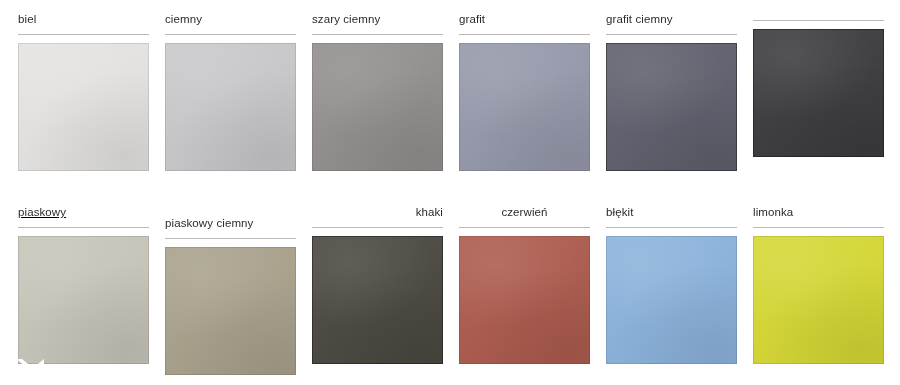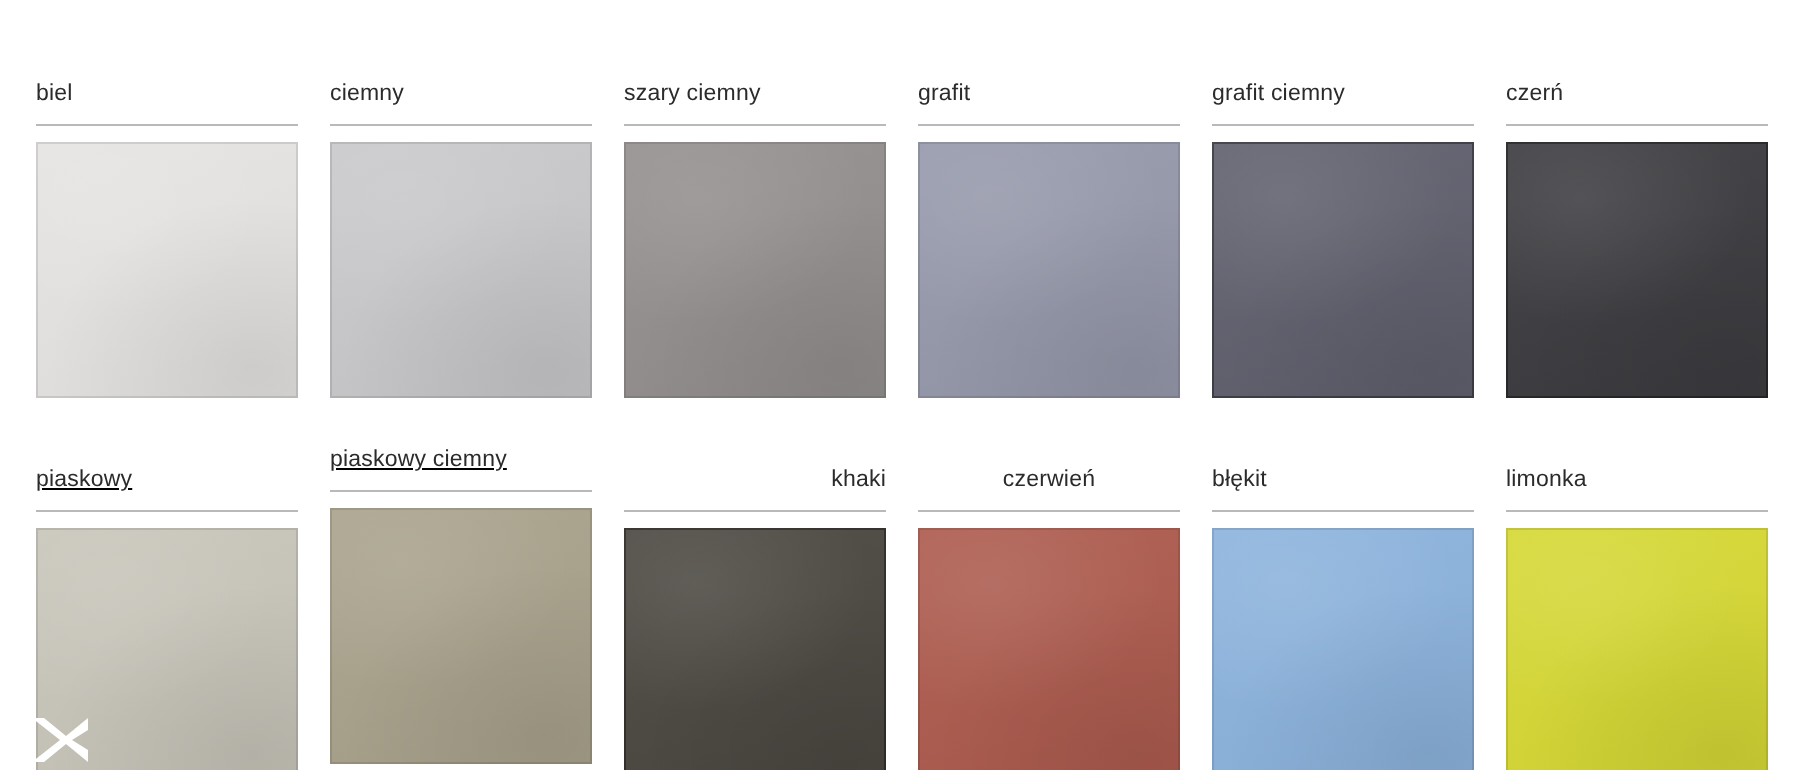--- a/index.html
+++ b/index.html
@@ -27,21 +27,20 @@
     width: 131px;
   }
   .swatch-label {
     font-size: 11.5px;
     color: #2b2b2b;
     letter-spacing: 0.1px;
     line-height: 14px;
     height: 14px;
     white-space: nowrap;
     overflow: hidden;
-    margin-top: 28px;
   }
   .swatch-divider {
     margin-top: 8px;
     height: 1px;
     width: 131px;
     background: #b9b9b9;
   }
   .swatch-chip {
     margin-top: 8px;
     width: 131px;
@@ -125,38 +124,37 @@
     <div class="swatch-cell" style="left: 606px; top: 12px;">
       <div class="swatch-label">grafit ciemny</div>
       <div class="swatch-divider"></div>
       <div class="swatch-chip">
         <div class="chip-fill" style="background: rgb(96, 96, 110);"></div>
         <div class="chip-tex"></div>
         <div class="chip-edge dark"></div>
       </div>
     </div>
     <div class="swatch-cell" style="left: 753px; top: 12px;">
-      <div class="swatch-label">czerń</div>
       <div class="swatch-divider"></div>
       <div class="swatch-chip">
         <div class="chip-fill" style="background: rgb(60, 60, 64);"></div>
         <div class="chip-tex"></div>
         <div class="chip-edge dark"></div>
       </div>
     </div>
     <div class="swatch-cell" style="left: 18px; top: 205px; text-decoration: underline;">
       <div class="swatch-label">piaskowy</div>
       <div class="swatch-divider"></div>
       <div class="swatch-chip">
         <div class="chip-fill" style="background: rgb(200, 197, 186);"></div>
         <div class="chip-tex"></div>
         <div class="chip-edge"></div>
       </div>
     </div>
-    <div class="swatch-cell" style="left: 165px; top: 195px; text-decoration: underline;">
+    <div class="swatch-cell" style="left: 165px; top: 216px;">
       <div class="swatch-label">piaskowy ciemny</div>
       <div class="swatch-divider"></div>
       <div class="swatch-chip">
         <div class="chip-fill" style="background: rgb(169, 162, 140);"></div>
         <div class="chip-tex"></div>
         <div class="chip-edge"></div>
       </div>
     </div>
     <div class="swatch-cell" style="left: 312px; top: 205px; text-align: right;">
       <div class="swatch-label">khaki</div>

